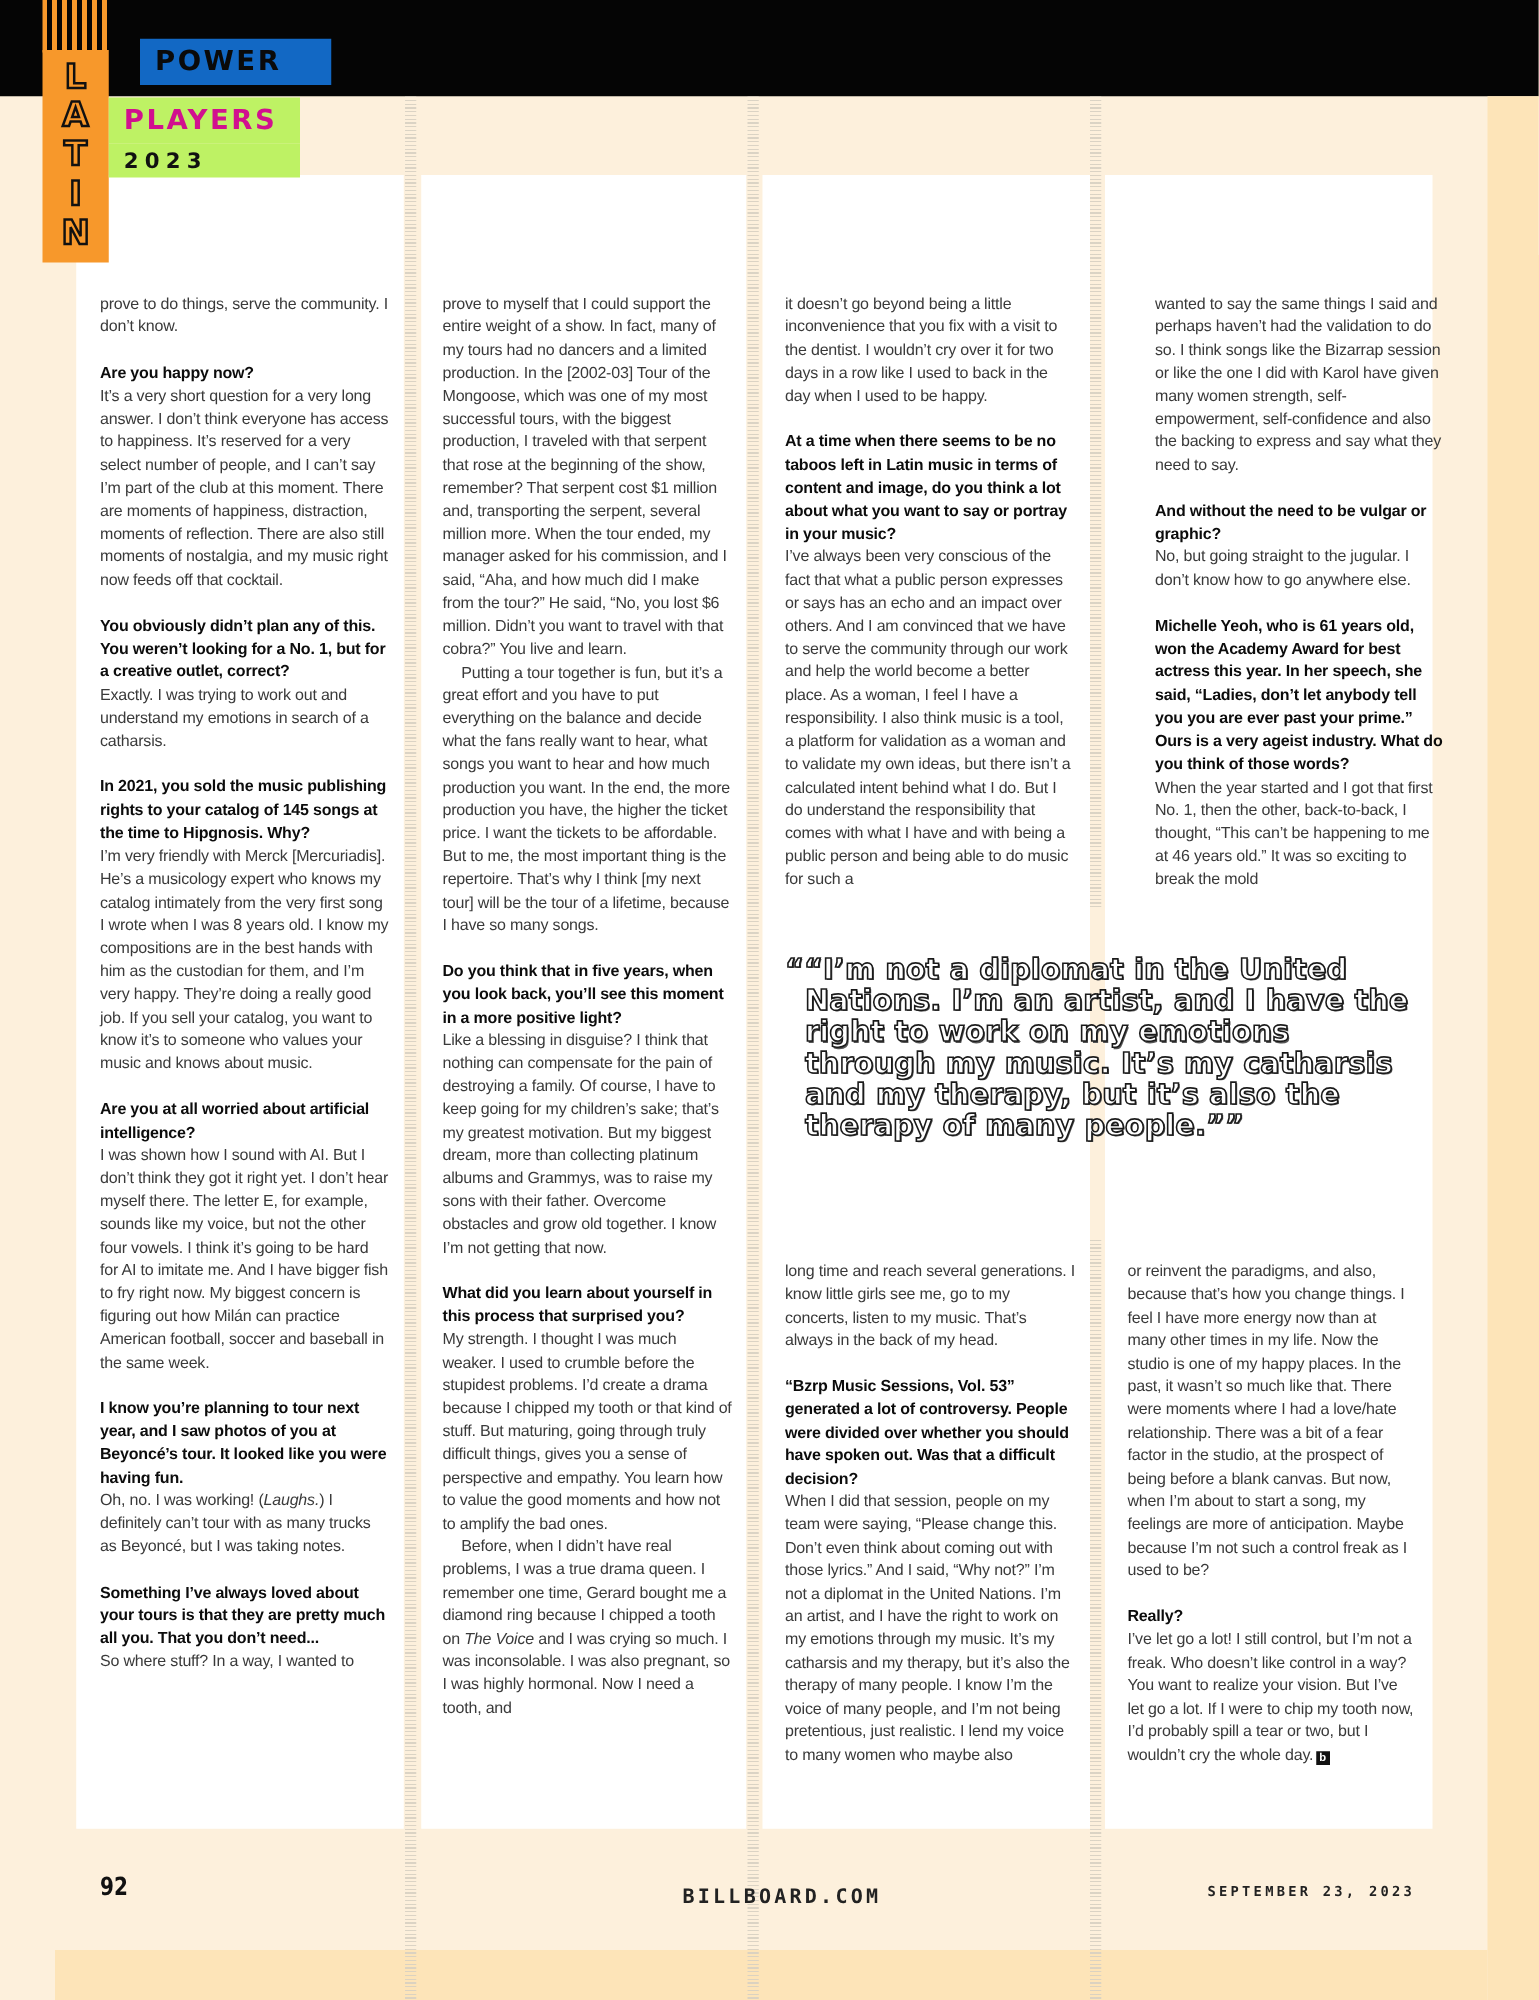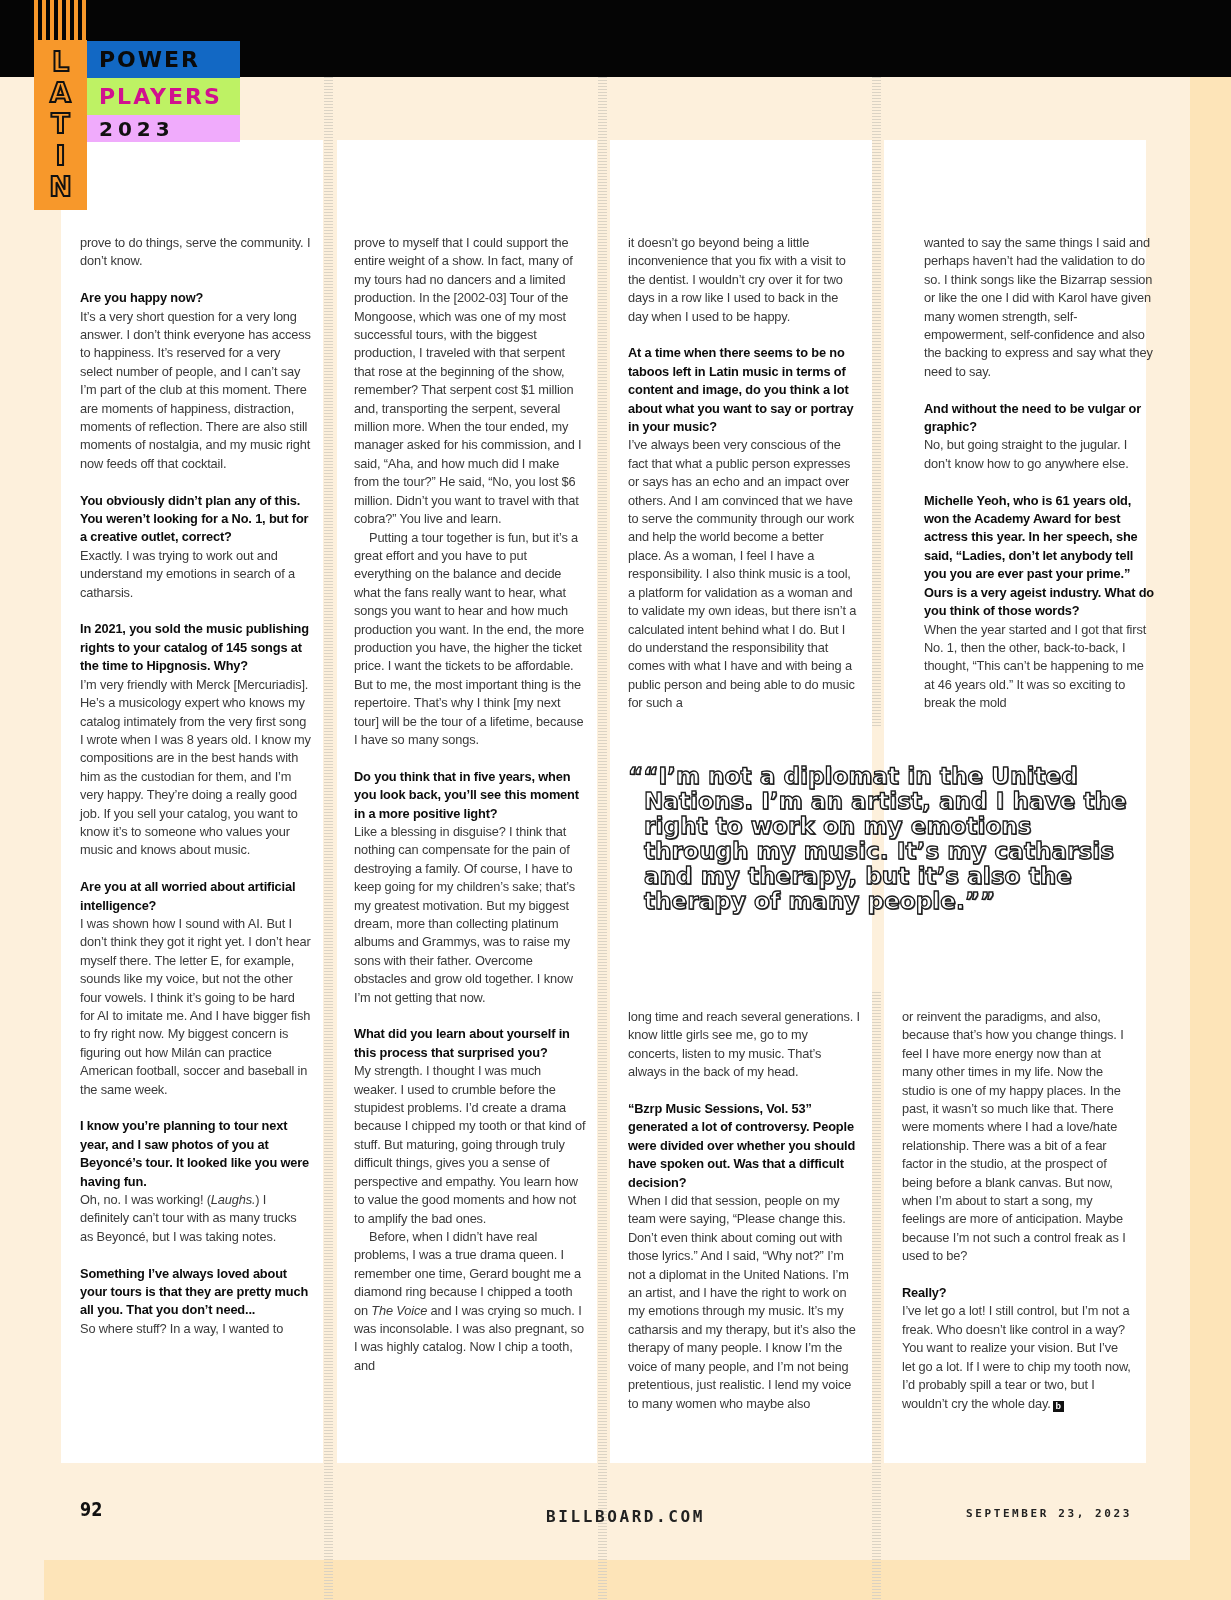--- a/index.html
+++ b/index.html
@@ -32,23 +32,23 @@
     background: #f7982b;
     display: flex; flex-direction: column; align-items: center; justify-content: space-around;
     padding: 6px 0 8px;
   }
   .logo-latin span {
     font-family: "DejaVu Sans", sans-serif; font-weight: bold; font-size: 27px; line-height: 1;
     color: #f7982b; -webkit-text-stroke: 2px #111;
     text-shadow: 0 0 0 #111;
   }
   .logo-row { position: absolute; left: 87px; width: 153px; display: flex; align-items: center; padding-left: 12px; font-family: "DejaVu Sans", sans-serif; font-weight: bold; letter-spacing: 2px; }
-  .logo-power { top: 41px; height: 37px; background: #1268c4; color: #0a0a0a; font-size: 22px; }
+  .logo-power { top: 31px; height: 37px; background: #1268c4; color: #0a0a0a; font-size: 22px; margin-left: 25px; }
   .logo-players { top: 78px; height: 37px; background: #bef264; color: #d1118f; font-size: 22px; }
-  .logo-year { top: 115px; height: 27px; background: #f0abfc; color: #111; font-size: 20px; letter-spacing: 5px; }
+  .logo-year { top: 115px; height: 27px; background: #bef264; color: #111; font-size: 17px; letter-spacing: 5px; }
 
   
   .col {
     position: absolute; width: 240px;
     font-family: "Liberation Sans", sans-serif;
     font-size: 12.8px; line-height: 18.4px; color: #3a3a3a;
     letter-spacing: -0.15px;
   }
   .col p { margin: 0; }
   .col .q { font-weight: bold; color: #0c0c0c; margin-top: 18.4px; }
@@ -121,21 +121,21 @@
     <p class="q">Something I’ve always loved about your tours is that they are pretty much all you. That you don’t need...</p>
     <p><span>So where stuff? In a way, I wanted to</span></p>
   </div>
 <div class="col" style="left:354px; top:234px; width:232px;">
     <p><span>prove to myself that I could support the entire weight of a show. In fact, many of my tours had no dancers and a limited production. In the [2002-03] Tour of the Mongoose, which was one of my most successful tours, with the biggest production, I traveled with that serpent that rose at the beginning of the show, remember? That serpent cost $1 million and, transporting the serpent, several million more. When the tour ended, my manager asked for his commission, and I said, “Aha, and how much did I make from the tour?” He said, “No, you lost $6 million. Didn’t you want to travel with that cobra?” You live and learn.</span></p>
     <p class="ind"><span>Putting a tour together is fun, but it’s a great effort and you have to put everything on the balance and decide what the fans really want to hear, what songs you want to hear and how much production you want. In the end, the more production you have, the higher the ticket price. I want the tickets to be affordable. But to me, the most important thing is the repertoire. That’s why I think [my next tour] will be the tour of a lifetime, because I have so many songs.</span></p>
     <p class="q">Do you think that in five years, when you look back, you’ll see this moment in a more positive light?</p>
     <p><span>Like a blessing in disguise? I think that nothing can compensate for the pain of destroying a family. Of course, I have to keep going for my children’s sake; that’s my greatest motivation. But my biggest dream, more than collecting platinum albums and Grammys, was to raise my sons with their father. Overcome obstacles and grow old together. I know I’m not getting that now.</span></p>
     <p class="q">What did you learn about yourself in this process that surprised you?</p>
     <p><span>My strength. I thought I was much weaker. I used to crumble before the stupidest problems. I’d create a drama because I chipped my tooth or that kind of stuff. But maturing, going through truly difficult things, gives you a sense of perspective and empathy. You learn how to value the good moments and how not to amplify the bad ones.</span></p>
-    <p class="ind"><span>Before, when I didn’t have real problems, I was a true drama queen. I remember one time, Gerard bought me a diamond ring because I chipped a tooth on </span><em>The Voice</em><span> and I was crying so much. I was inconsolable. I was also pregnant, so I was highly catalog. Now I chip a tooth, and</span></p>
+    <p class="ind"><span>Before, when I didn’t have real problems, I was a true drama queen. I remember one time, Gerard bought me a diamond ring because I chipped a tooth on </span><em>The Voice</em><span> and I was crying so much. I was inconsolable. I was also pregnant, so I was highly hormonal. Now I need a tooth, and</span></p>
   </div>
 <div class="col" style="left:628px; top:234px; width:232px;">
     <p><span>it doesn’t go beyond being a little inconvenience that you fix with a visit to the dentist. I wouldn’t cry over it for two days in a row like I used to back in the day when I used to be happy.</span></p>
     <p class="q">At a time when there seems to be no taboos left in Latin music in terms of content and image, do you think a lot about what you want to say or portray in your music?</p>
     <p><span>I’ve always been very conscious of the fact that what a public person expresses or says has an echo and an impact over others. And I am convinced that we have to serve the community through our work and help the world become a better place. As a woman, I feel I have a responsibility. I also think music is a tool, a platform for validation as a woman and to validate my own ideas, but there isn’t a calculated intent behind what I do. But I do understand the responsibility that comes with what I have and with being a public person and being able to do music for such a</span></p>
   </div>
 <div class="col" style="left:902px; top:234px; width:232px;margin-left:22px;">
     <p><span>wanted to say the same things I said and perhaps haven’t had the validation to do so. I think songs like the Bizarrap session or like the one I did with Karol have given many women strength, self-empowerment, self-confidence and also the backing to express and say what they need to say.</span></p>
     <p class="q">And without the need to be vulgar or graphic?</p>
     <p><span>No, but going straight to the jugular. I don’t know how to go anywhere else.</span></p>

